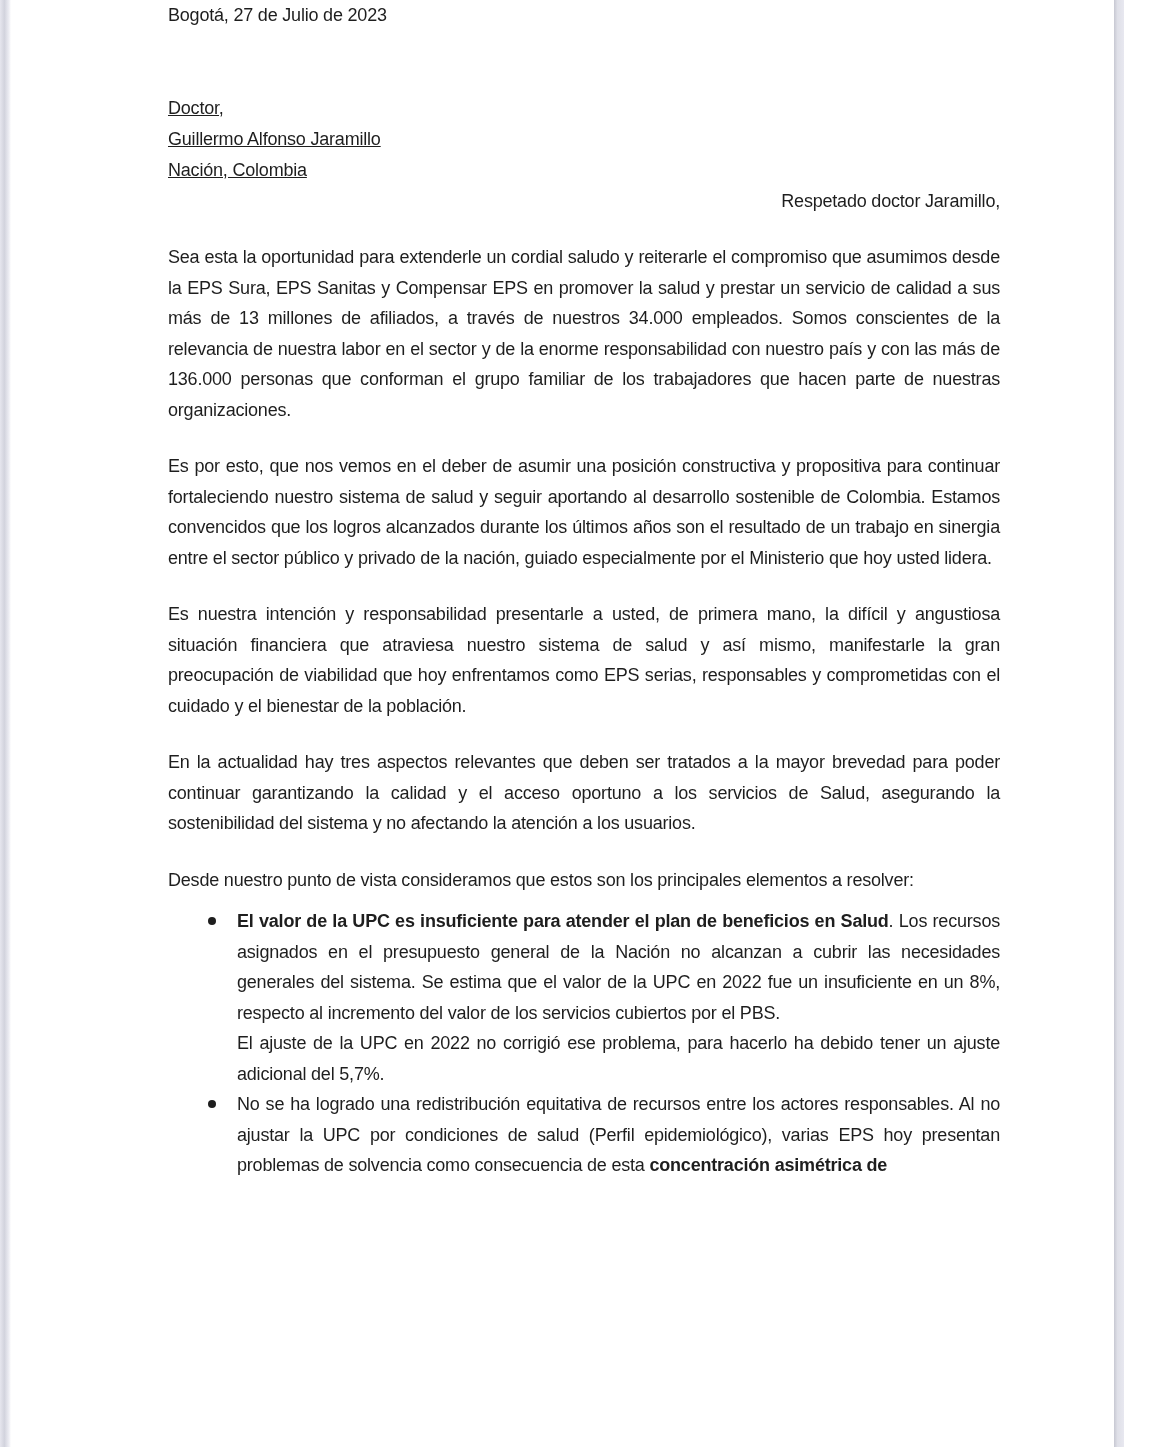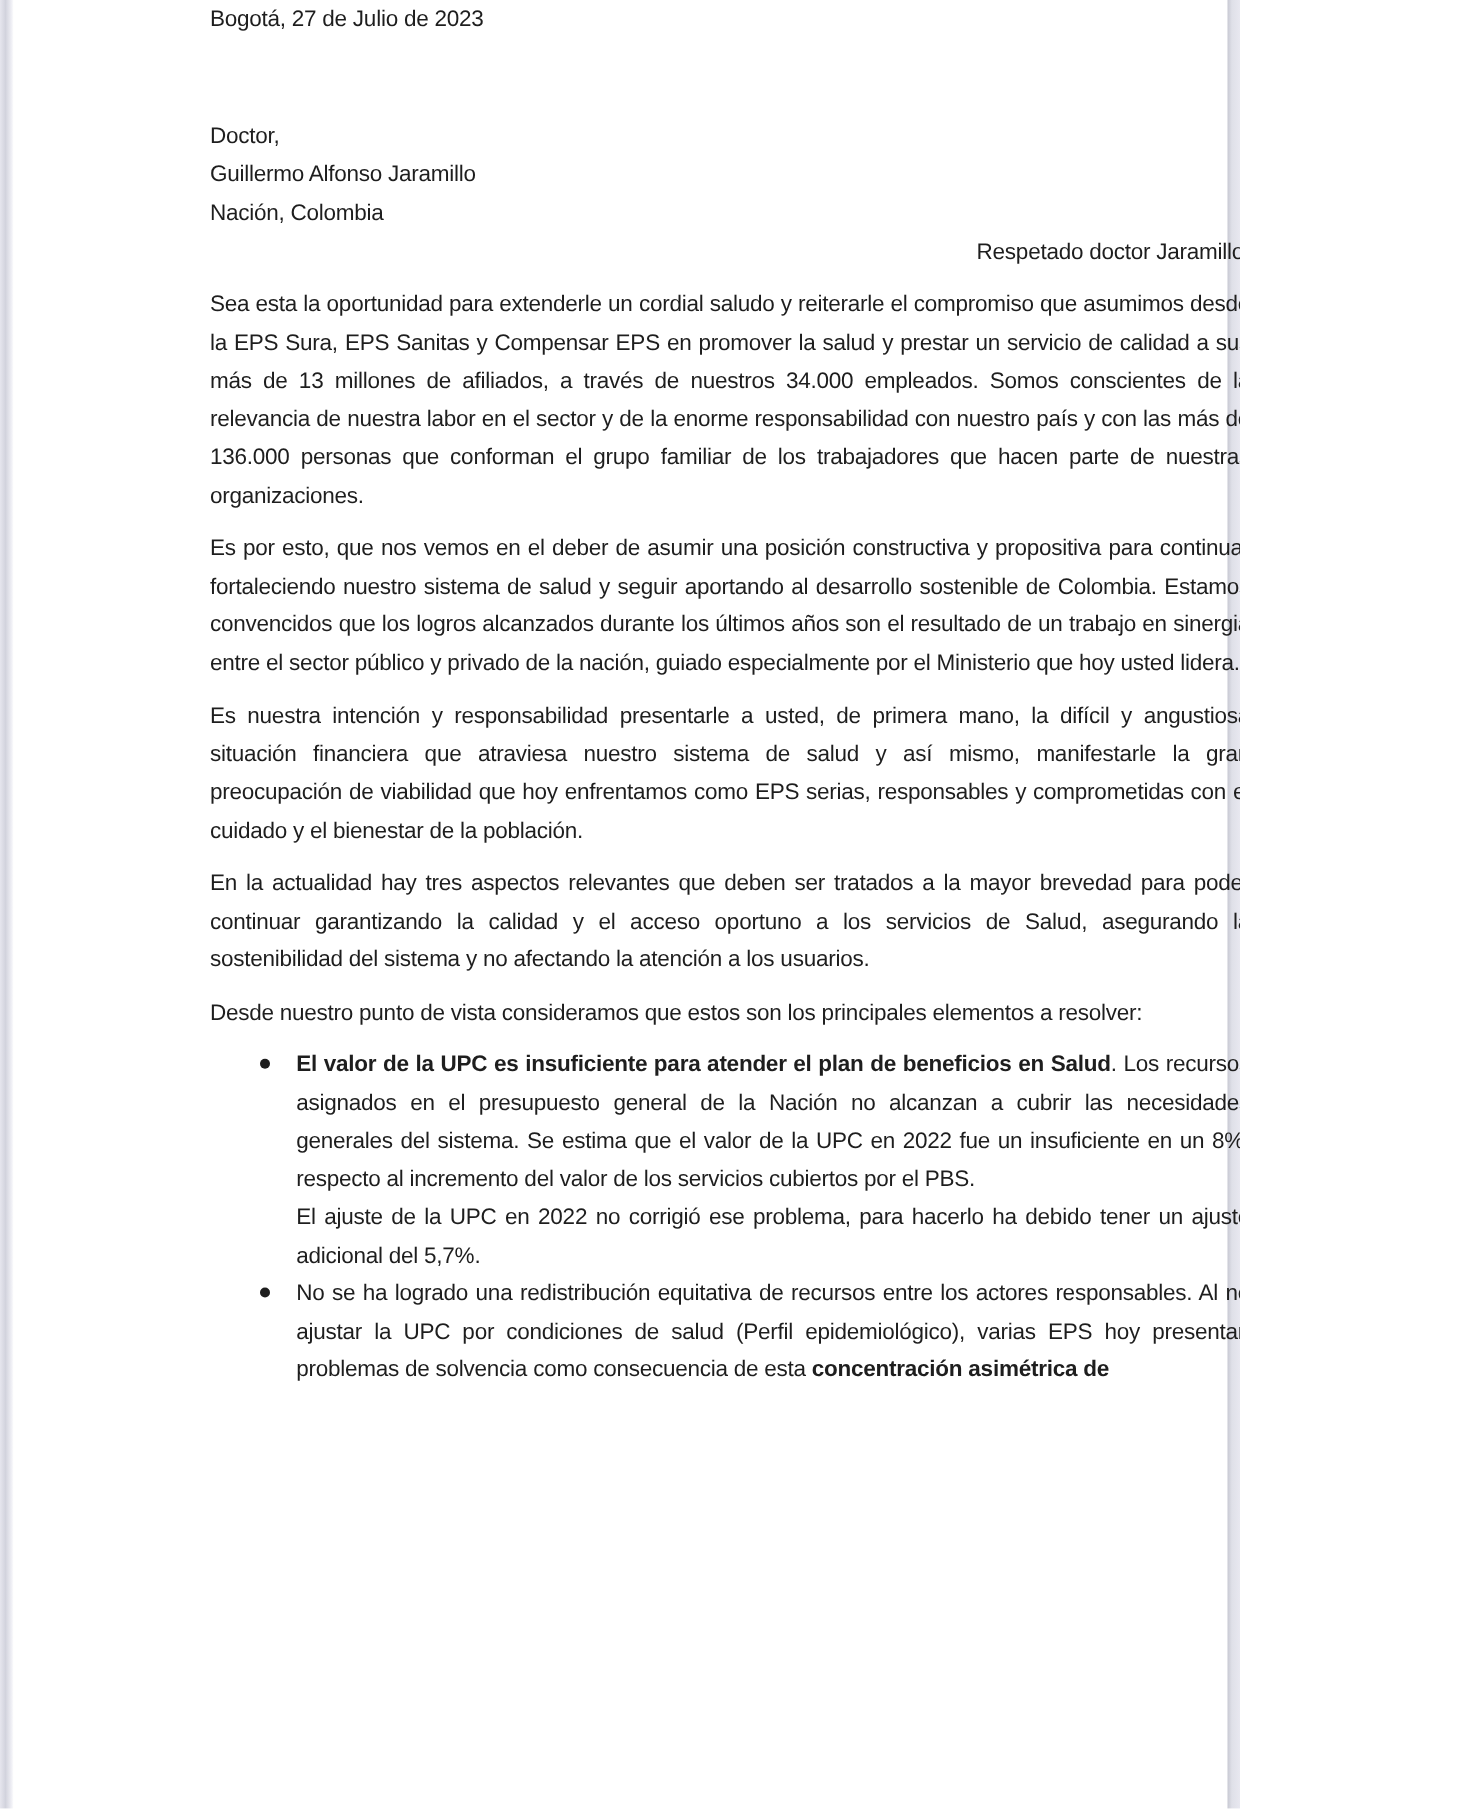--- a/index.html
+++ b/index.html
@@ -1,18 +1,18 @@
 <!DOCTYPE html>
 <html><head>
 <meta charset="utf-8">
 <style>
   html, body { margin:0; padding:0; background:#ffffff; }
   .page {
     position:relative;
-    width:992px;
+    width:1124px;
     height:1447px;
     background:#ffffff;
     overflow:hidden;
     font-family:"Liberation Sans", sans-serif;
     color:#1e1e1e;
   }
   .edge { position:absolute; top:0; bottom:0; }
   .edge-left {
     left:0; width:11px;
     background:linear-gradient(to right, #e6e6ee 0%, #d2d3dd 40%, #eeeef4 82%, #ffffff 100%);
@@ -25,24 +25,24 @@
     position:absolute;
     left:168px;
     width:832px;
     top:0;
     font-size:18px;
     line-height:30.5px;
     letter-spacing:-0.2px;
   }
   .content p { margin:0; }
   .date { margin-top:112px; }
-  .recipient { margin-top:62px; }
+  .recipient { margin-top:62px;text-decoration:underline; }
   .recipient p { line-height:31px; }
   .greeting { margin-top:42px;text-align:right; }
-  p.para { margin-top:12px; text-align:justify; }
+  p.para { margin-top:26px; text-align:justify; }
   .p1 { margin-top:10px; }
   strong { font-weight:bold; }
   ul.bullets { list-style:none; margin:11px 0 0 0; padding:0; }
   ul.bullets li { position:relative; padding-left:69px; }
   ul.bullets li .dot {
     position:absolute; left:40px; top:11px;
     width:8px; height:8px; border-radius:50%;
     background:#1e1e1e;
   }
   ul.bullets li p.para { margin-top:0; }

